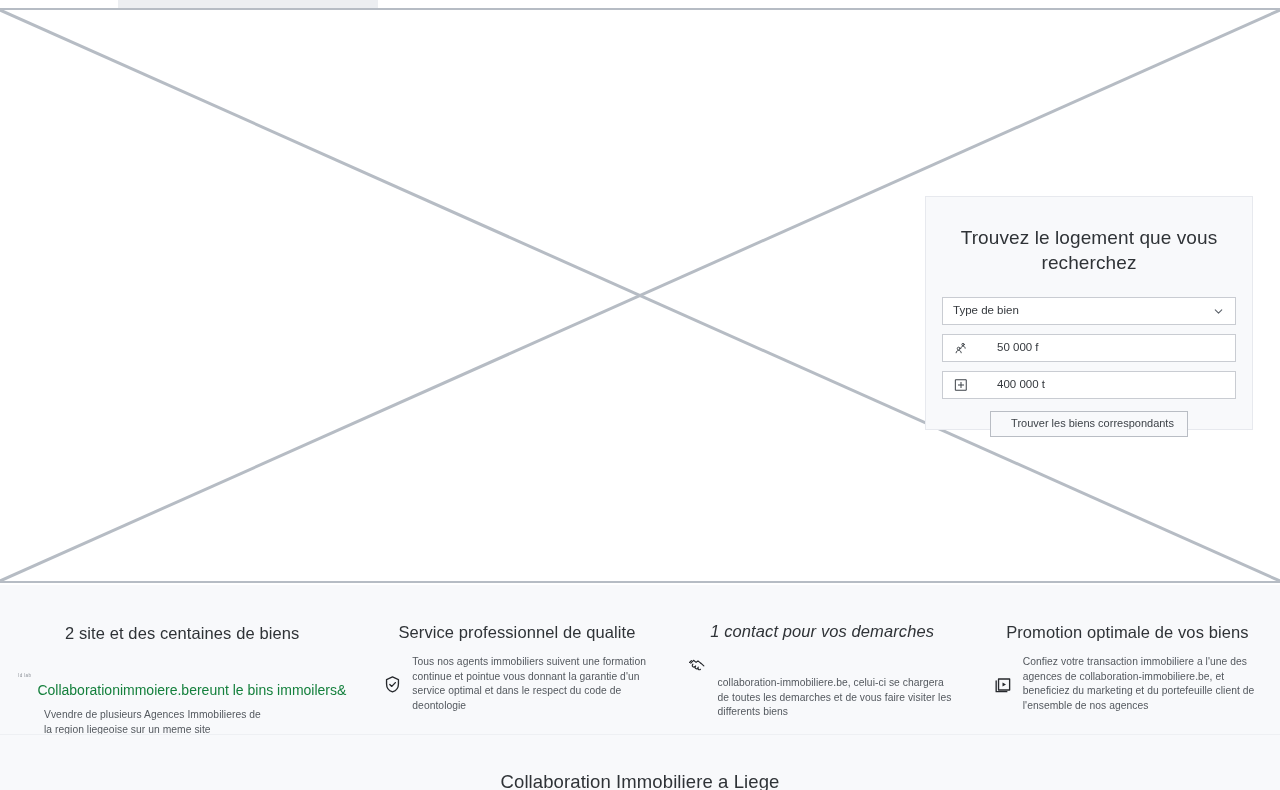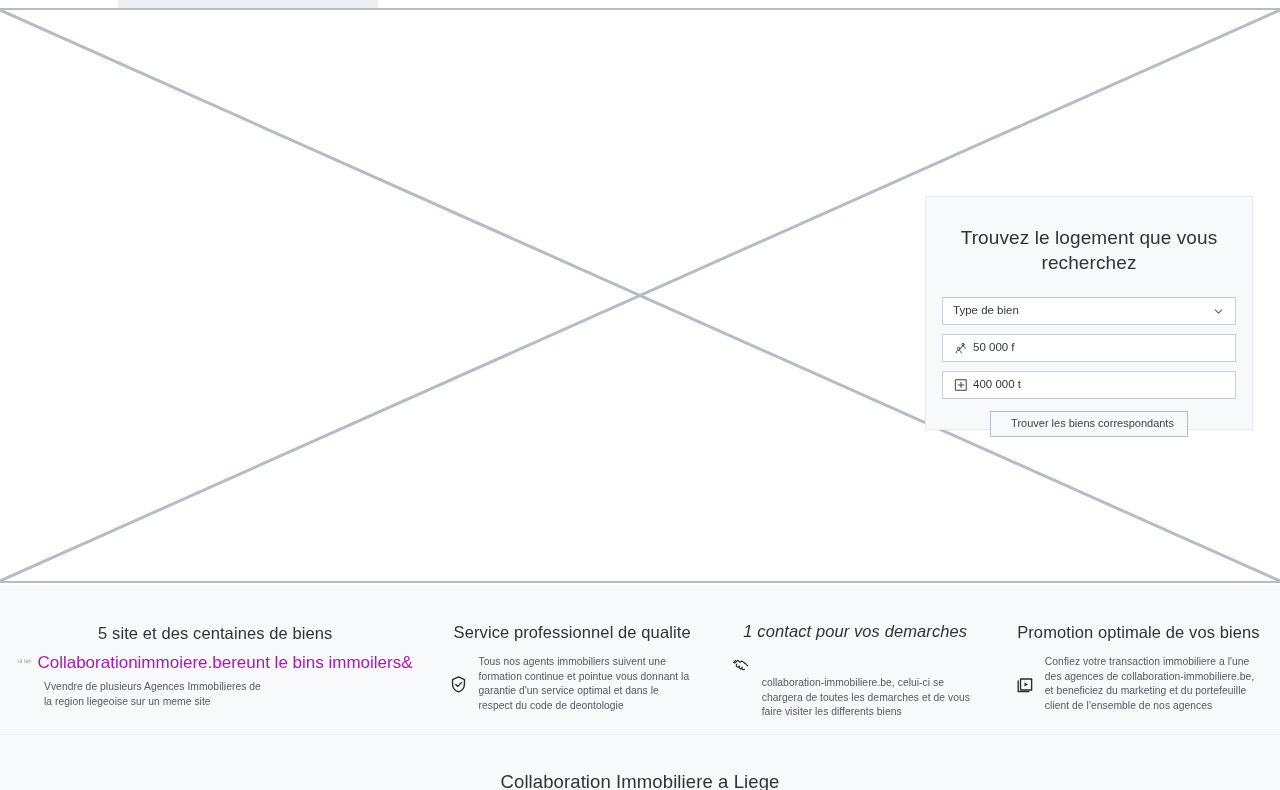--- a/index.html
+++ b/index.html
@@ -75,20 +75,21 @@
     position: relative;
     display: flex;
     align-items: center;
     height: 28px;
     background: #ffffff;
     border: 1px solid #c9ccd2;
     margin-bottom: 9px;
     padding: 0 10px;
     font-size: 11.5px;
     color: #34383d;
+    gap: 24px;
   }
   .field.select { justify-content: space-between; }
   .field-text { line-height: 1; }
   .field-ico {
     display: inline-flex;
     align-items: center;
     justify-content: center;
     width: 15px;
     height: 15px;
     margin-right: 5px;
@@ -163,24 +164,25 @@
   }
   .feature.f1 .lead-mini {
     font-size: 4.5px;
     color: #8b9097;
     letter-spacing: .4px;
     white-space: nowrap;
     line-height: 1;
     flex: 0 0 auto;
   }
   .feature.f1 .lead-text {
-    font-size: 17px;
-    color: #a21caf;
+    font-size: 14px;
+    color: #15803d;
     line-height: 17px;
     white-space: nowrap;
+    margin-top: 28px;
   }
   .feature.f1 p { margin: 9px 0 0 26px; max-width: 226px; }
 
   .feature.f2 h3 { margin-top: 37px; }
   .feature.f2 .feature-body { margin-top: 13px; }
   .feature.f2 p { max-width: 262px; }
 
   .feature.f3 h3 { margin-top: 36px; font-style: italic; }
   .feature.f3 .feature-body { margin-top: 12px; align-items: flex-start; }
   .feature.f3 .feature-ico { margin-top: 0; }
@@ -259,21 +261,21 @@
     </div>
 
     <div class="find-btn-wrap">
       <button class="find-btn">Trouver les biens correspondants</button>
     </div>
   </div>
 
   <div class="features">
 
     <div class="feature f1">
-      <h3>5 site et des centaines de biens</h3>
+      <h3>2 site et des centaines de biens</h3>
       <div class="lead">
         <span class="lead-mini">Id lab</span>
         <span class="lead-text">Collaborationimmoiere.bereunt le bins immoilers&amp;</span>
       </div>
       <p>Vvendre de plusieurs Agences Immobilieres de la region liegeoise sur un meme site</p>
     </div>
 
     <div class="feature f2">
       <h3>Service professionnel de qualite</h3>
       <div class="feature-body">

